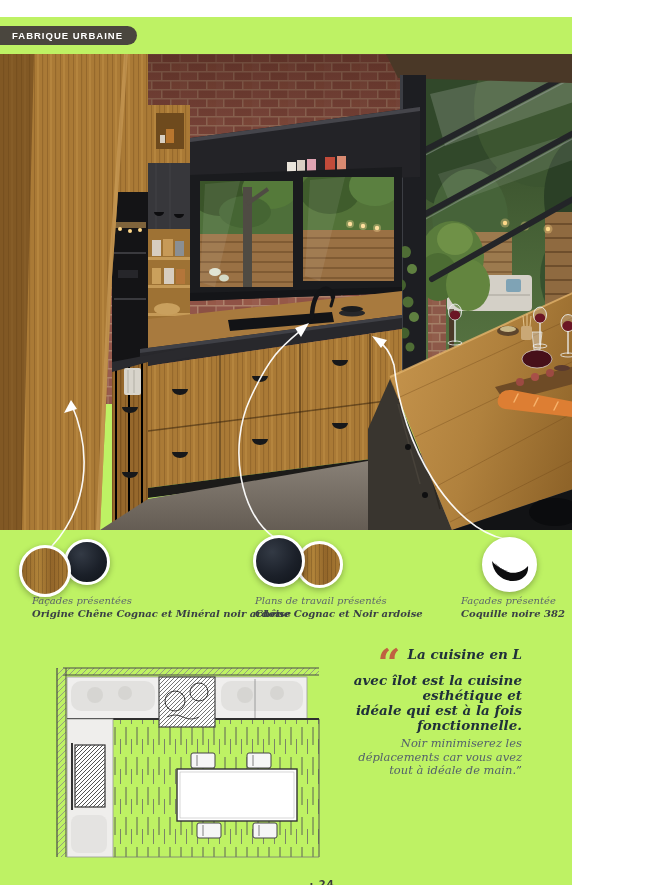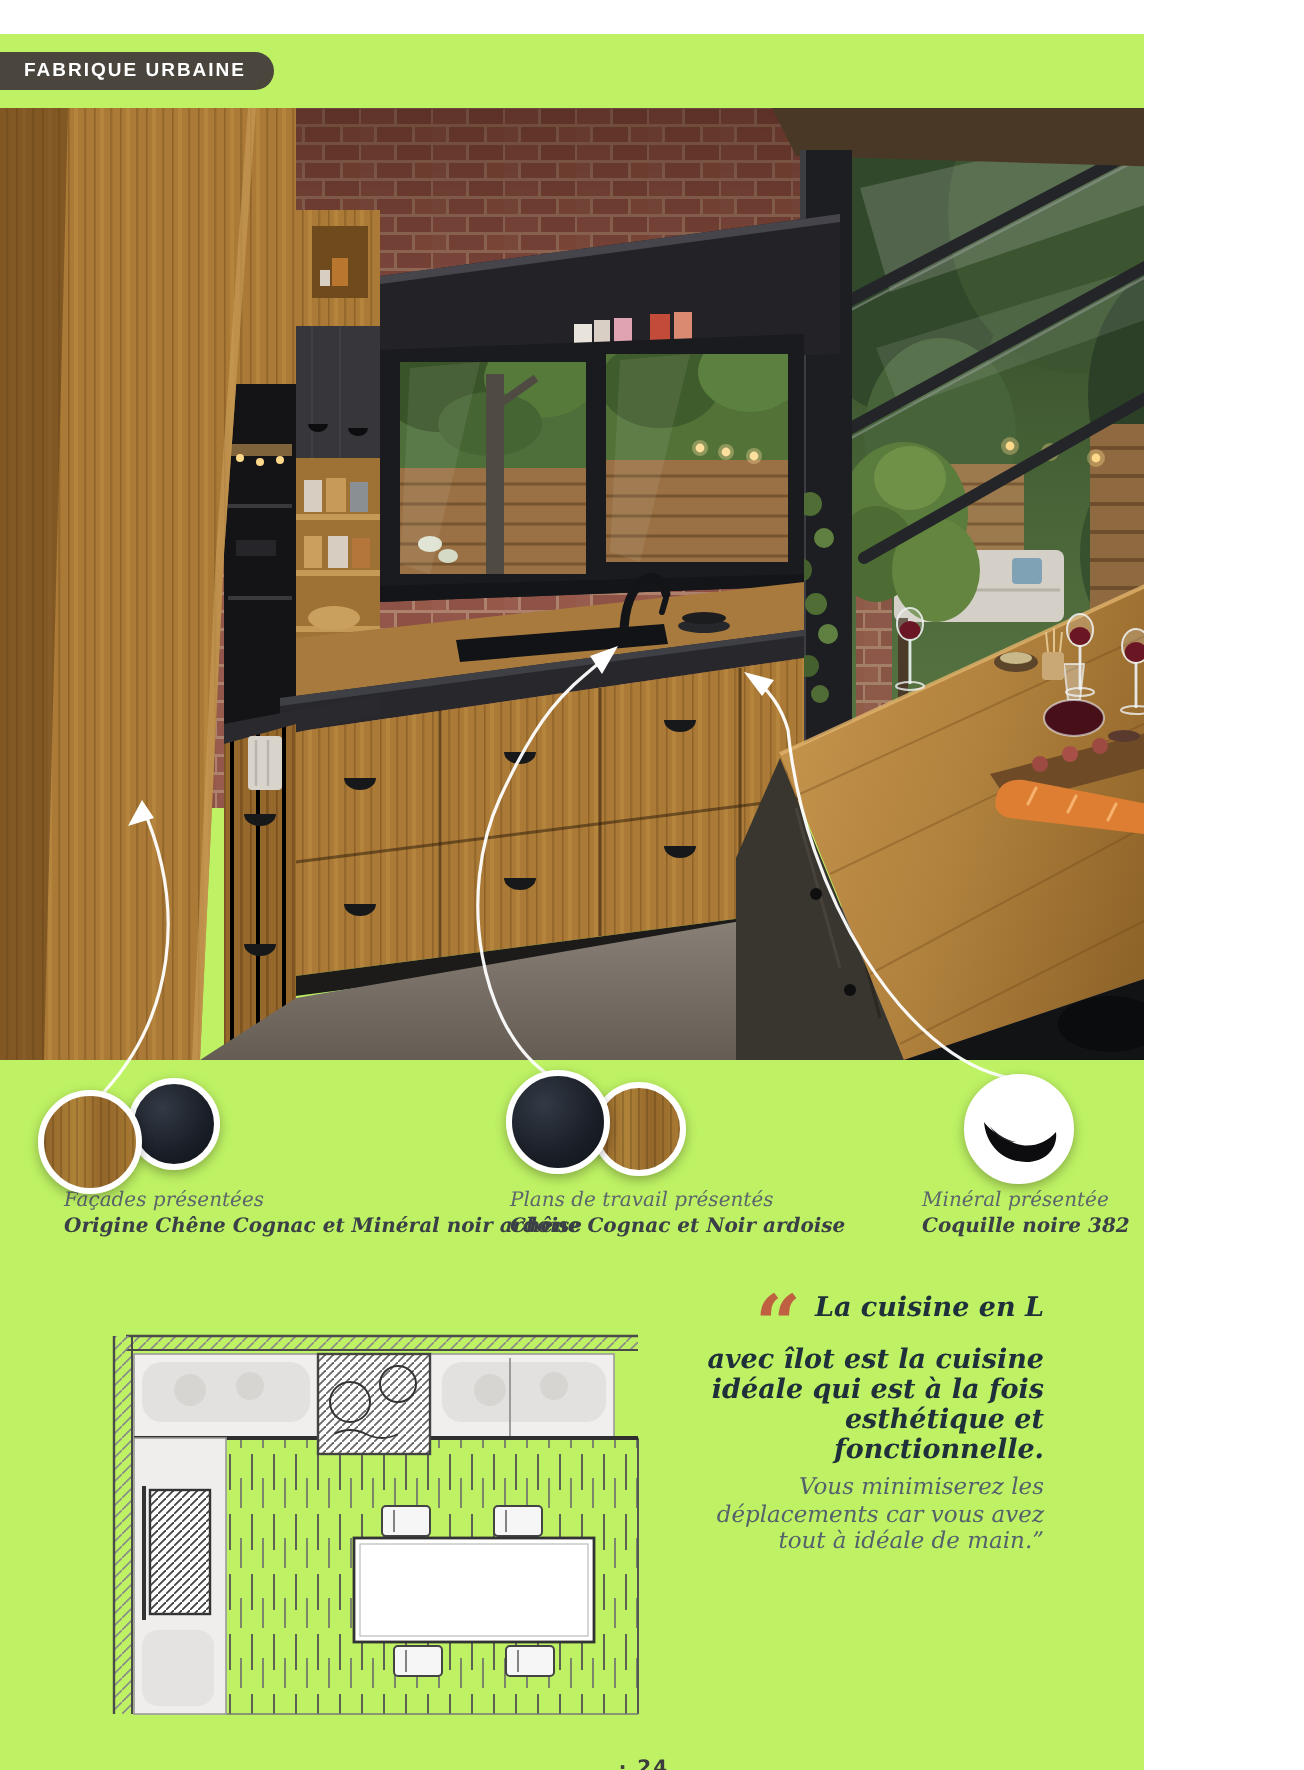--- a/index.html
+++ b/index.html
@@ -417,21 +417,21 @@
 
   <div class="sw-cap cap1">
     <div class="l1">Façades présentées</div>
     <div class="l2">Origine Chêne Cognac et Minéral noir ardoise</div>
   </div>
   <div class="sw-cap cap2">
     <div class="l1">Plans de travail présentés</div>
     <div class="l2">Chêne Cognac et Noir ardoise</div>
   </div>
   <div class="sw-cap cap3">
-    <div class="l1">Minéral présentée</div>
+    <div class="l1">Façades présentée</div>
     <div class="l2">Coquille noire 382</div>
   </div>
 
   <div class="plan">
     <svg width="270" height="196" viewBox="0 0 270 196">
       <defs>
         <pattern id="hatchA" width="6" height="6" patternUnits="userSpaceOnUse">
           <path d="M0 6 L6 0" stroke="#8a8a8a" stroke-width="0.8"></path>
         </pattern>
         <pattern id="hatchB" width="4" height="4" patternUnits="userSpaceOnUse">
@@ -494,25 +494,25 @@
       </g>
     </svg>
   </div>
 
   <div class="quote">
     <div class="q-first">
       <span class="q-mark">“</span>
       <span class="q-line">La cuisine en L</span>
     </div>
     <div class="q-line">avec îlot est la cuisine</div>
+    <div class="q-line">esthétique et</div>
     <div class="q-line">idéale qui est à la fois</div>
-    <div class="q-line">esthétique et</div>
     <div class="q-line">fonctionnelle.</div>
     <div class="q-sub">
-      <div class="q-subline">Vous minimiserez les</div>
+      <div class="q-subline">Noir minimiserez les</div>
       <div class="q-subline">déplacements car vous avez</div>
       <div class="q-subline">tout à idéale de main.”</div>
     </div>
   </div>
 
   <div class="pageno">· 24</div>
 
 </div>
 
 </body></html>

